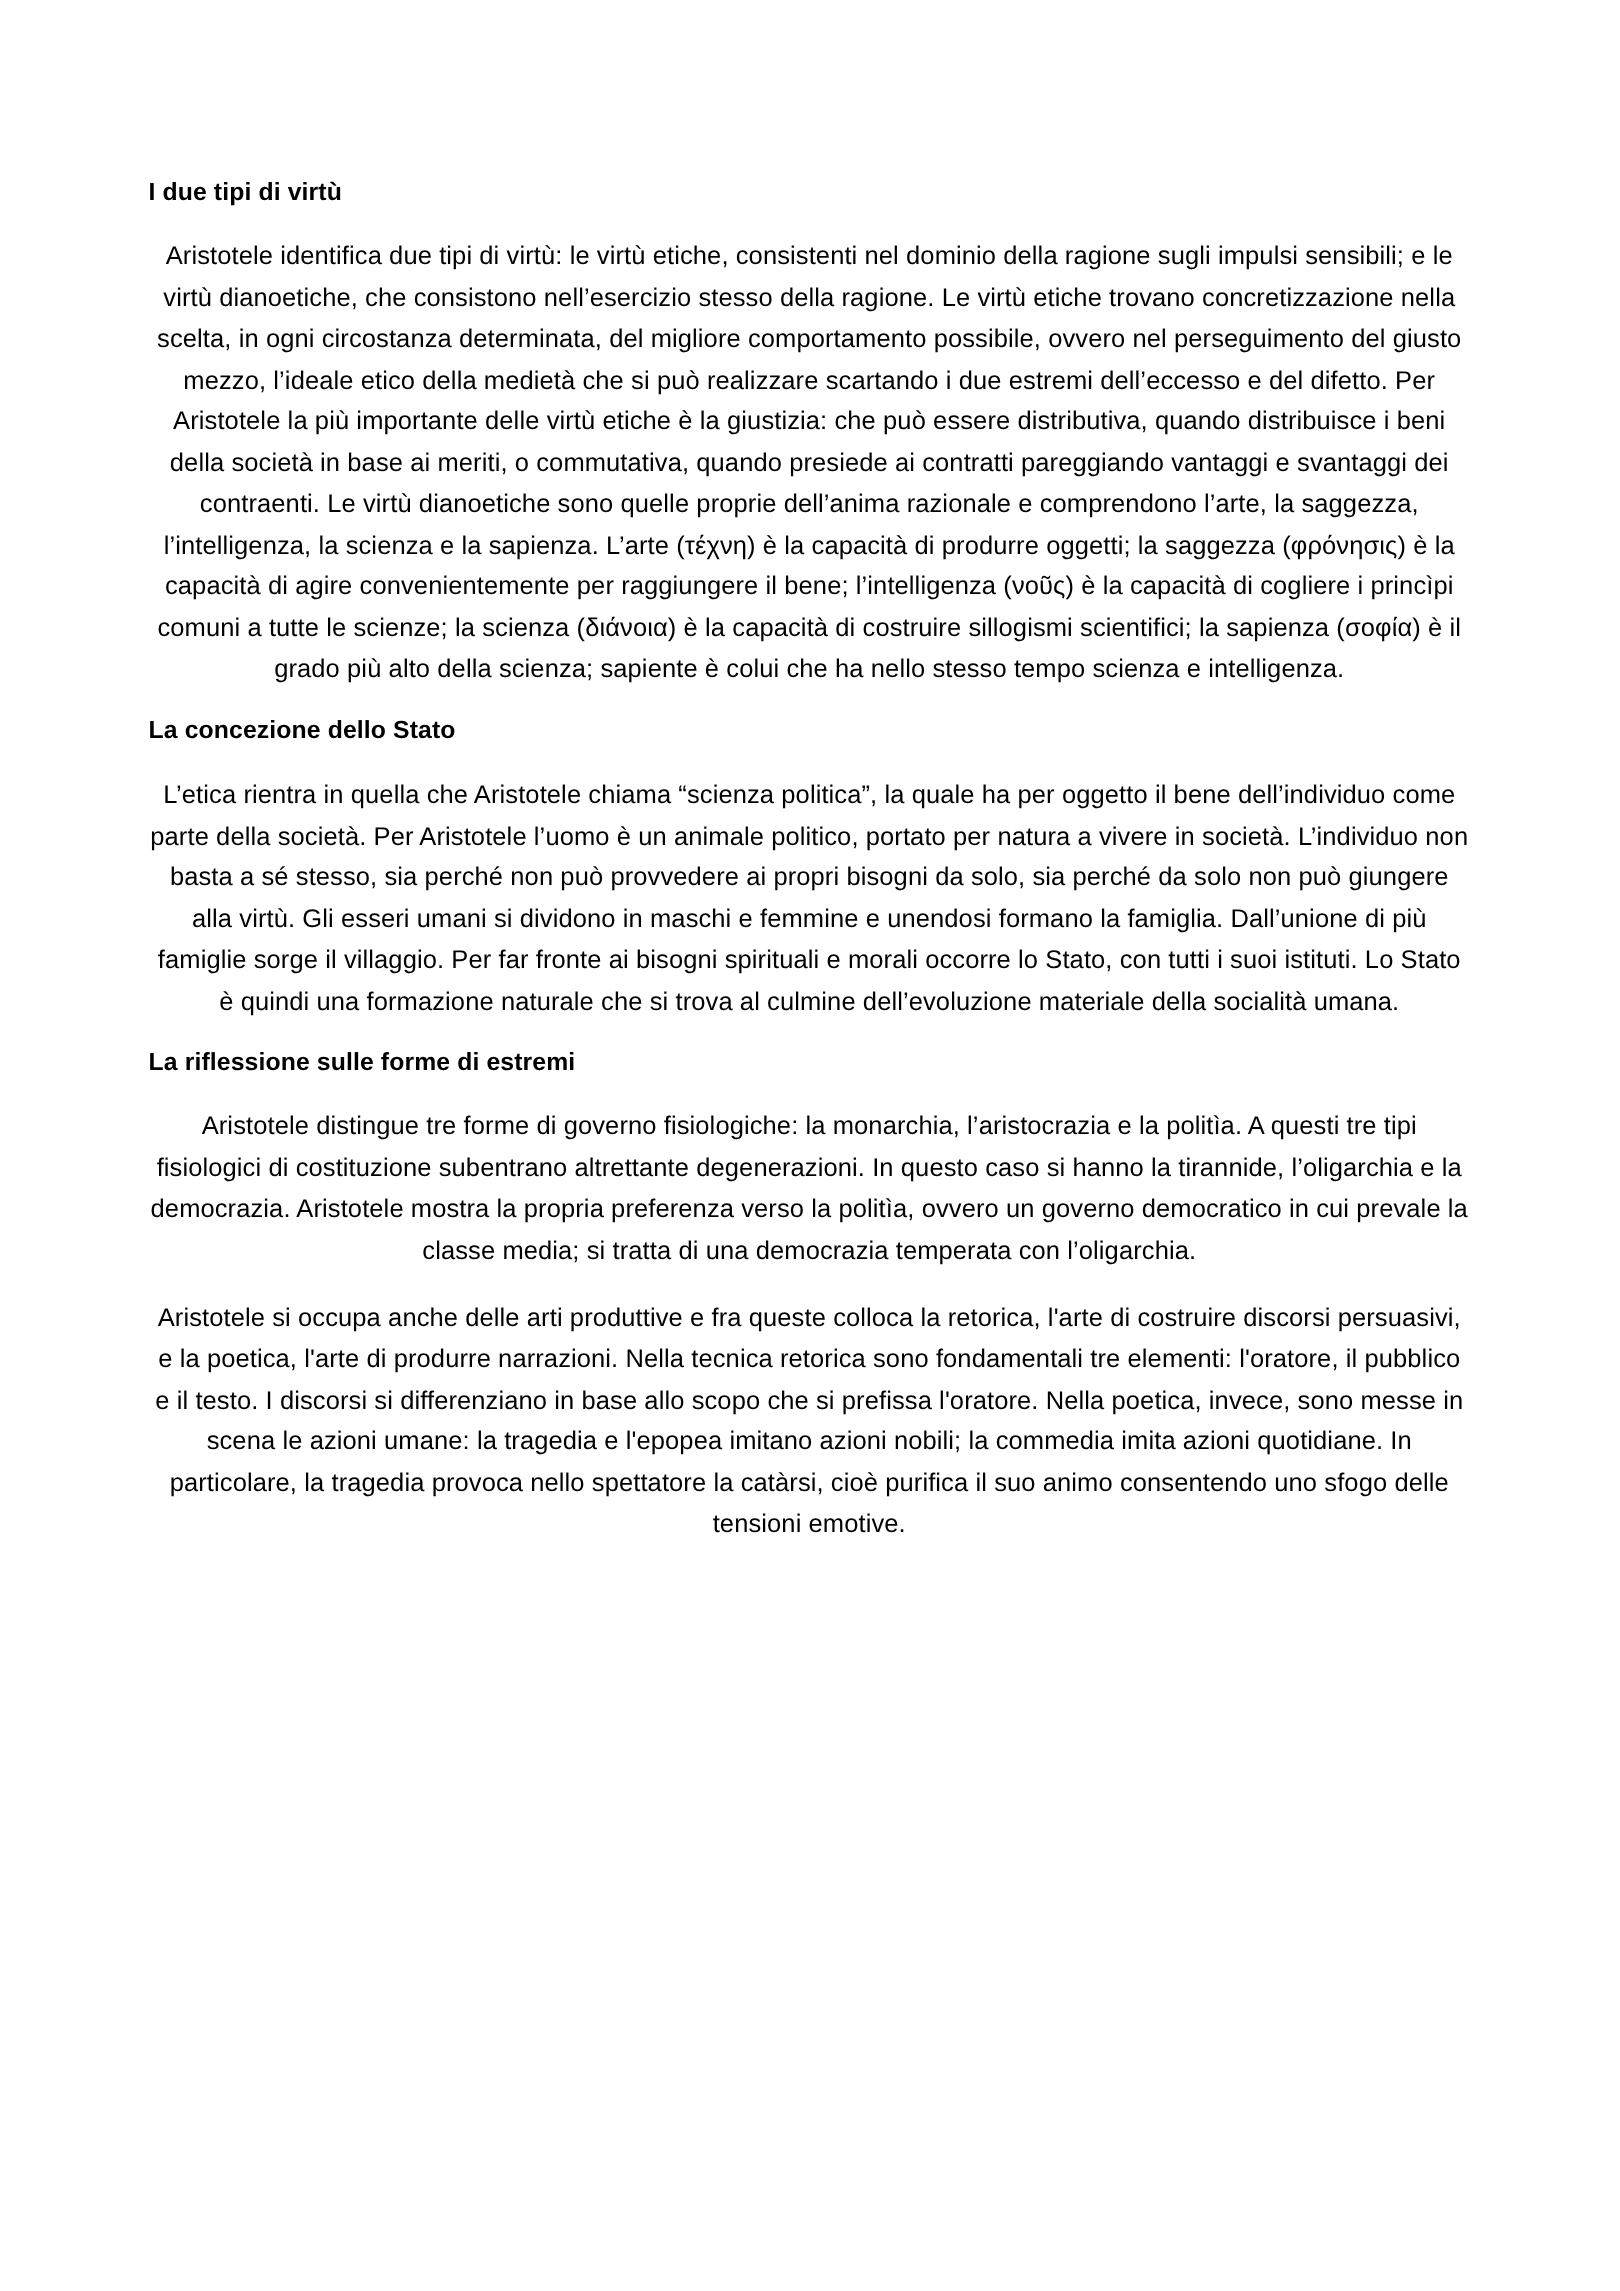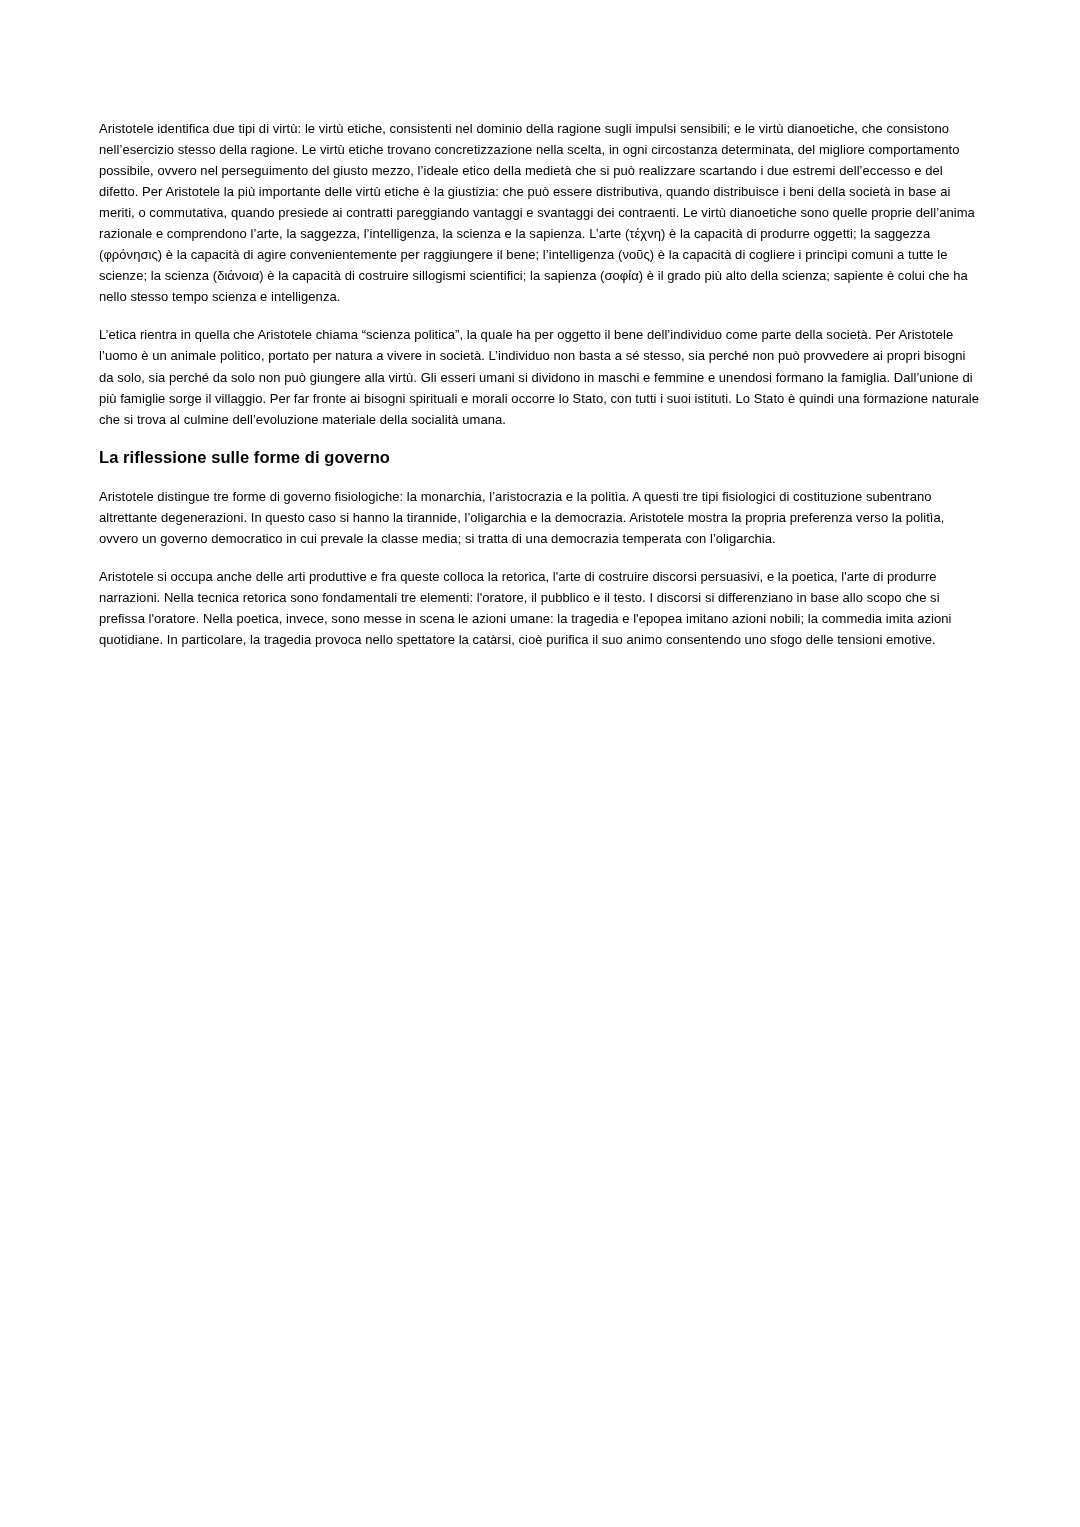--- a/index.html
+++ b/index.html
@@ -24,46 +24,48 @@
     width: 881px;
   }
   h3.heading {
     font-size: 16.5px;
     font-weight: bold;
     line-height: 1.22;
     margin: 0 0 19px 0;
     letter-spacing: 0.005em;
   }
   p.body-par {
-    font-size: 13px;
+    font-size: 17px;
     line-height: 1.62;
     margin: 0 0 17px 0;
-    text-align: left;
+    text-align: center;
     letter-spacing: 0.004em;
   }
   p.plain-caps {
     font-size: 17px;
     line-height: 1.62;
     margin: 0 0 18px 0;
   }
 </style>
 </head>
 <body>
 
 <div class="page">
   <div class="doc">
 
+    <h3 class="heading">I due tipi di virtù</h3>
 
     <p class="body-par">Aristotele identifica due tipi di virtù: le virtù etiche, consistenti nel dominio della ragione sugli impulsi sensibili; e le virtù dianoetiche, che consistono nell’esercizio stesso della ragione. Le virtù etiche trovano concretizzazione nella scelta, in ogni circostanza determinata, del migliore comportamento possibile, ovvero nel perseguimento del giusto mezzo, l’ideale etico della medietà che si può realizzare scartando i due estremi dell’eccesso e del difetto. Per Aristotele la più importante delle virtù etiche è la giustizia: che può essere distributiva, quando distribuisce i beni della società in base ai meriti, o commutativa, quando presiede ai contratti pareggiando vantaggi e svantaggi dei contraenti. Le virtù dianoetiche sono quelle proprie dell’anima razionale e comprendono l’arte, la saggezza, l’intelligenza, la scienza e la sapienza. L’arte (τέχνη) è la capacità di produrre oggetti; la saggezza (φρόνησις) è la capacità di agire convenientemente per raggiungere il bene; l’intelligenza (νοῦς) è la capacità di cogliere i princìpi comuni a tutte le scienze; la scienza (διάνοια) è la capacità di costruire sillogismi scientifici; la sapienza (σοφία) è il grado più alto della scienza; sapiente è colui che ha nello stesso tempo scienza e intelligenza.</p>
 
 
+    <h3 class="heading">La concezione dello Stato</h3>
 
     <p class="body-par">L’etica rientra in quella che Aristotele chiama “scienza politica”, la quale ha per oggetto il bene dell’individuo come parte della società. Per Aristotele l’uomo è un animale politico, portato per natura a vivere in società. L’individuo non basta a sé stesso, sia perché non può provvedere ai propri bisogni da solo, sia perché da solo non può giungere alla virtù. Gli esseri umani si dividono in maschi e femmine e unendosi formano la famiglia. Dall’unione di più famiglie sorge il villaggio. Per far fronte ai bisogni spirituali e morali occorre lo Stato, con tutti i suoi istituti. Lo Stato è quindi una formazione naturale che si trova al culmine dell’evoluzione materiale della socialità umana.</p>
 
-    <h3 class="heading">La riflessione sulle forme di governo</h3>
+    <h3 class="heading">La riflessione sulle forme di estremi</h3>
 
     <p class="body-par">Aristotele distingue tre forme di governo fisiologiche: la monarchia, l’aristocrazia e la politìa. A questi tre tipi fisiologici di costituzione subentrano altrettante degenerazioni. In questo caso si hanno la tirannide, l’oligarchia e la democrazia. Aristotele mostra la propria preferenza verso la politìa, ovvero un governo democratico in cui prevale la classe media; si tratta di una democrazia temperata con l’oligarchia.</p>
 
 
     <p class="body-par">Aristotele si occupa anche delle arti produttive e fra queste colloca la retorica, l'arte di costruire discorsi persuasivi, e la poetica, l'arte di produrre narrazioni. Nella tecnica retorica sono fondamentali tre elementi: l'oratore, il pubblico e il testo. I discorsi si differenziano in base allo scopo che si prefissa l'oratore.  Nella poetica, invece, sono messe in scena le azioni umane: la tragedia e l'epopea imitano azioni nobili; la commedia imita azioni quotidiane. In particolare, la tragedia provoca nello spettatore la catàrsi, cioè purifica il suo animo consentendo uno sfogo delle tensioni emotive.</p>
 
   </div>
 </div>
 
 </body></html>

